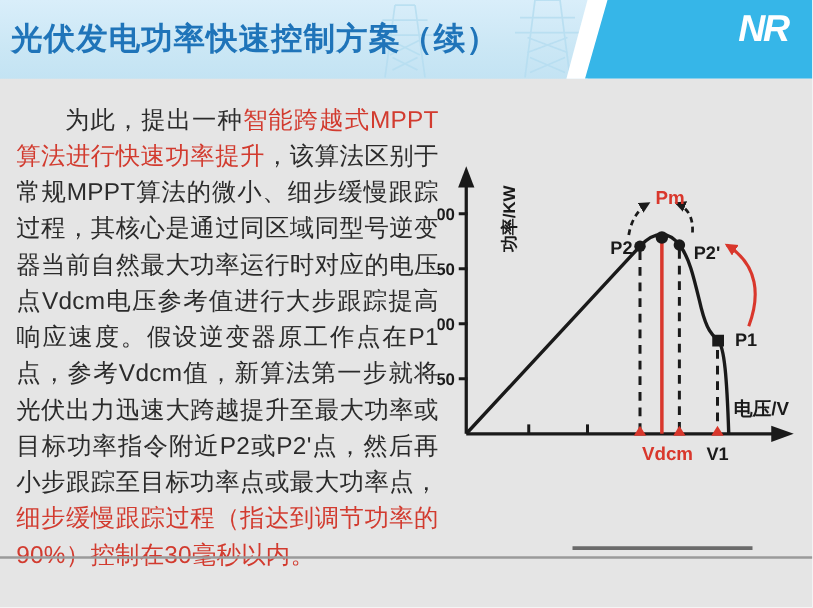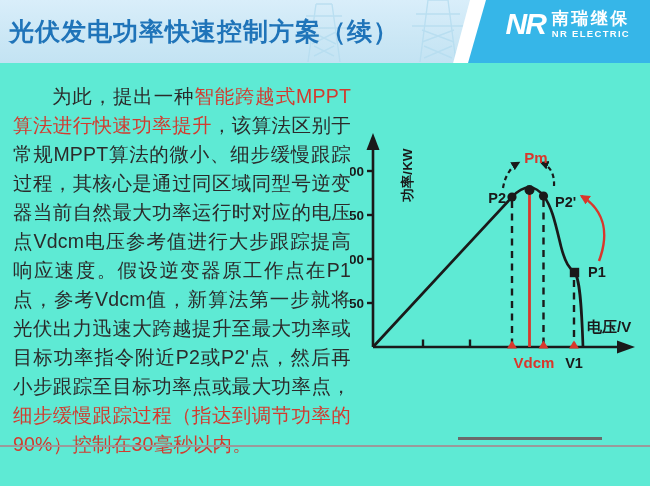--- a/index.html
+++ b/index.html
@@ -1,16 +1,16 @@
 <!DOCTYPE html>
 <html><head>
 <meta charset="utf-8">
 <style>
   html,body{margin:0;padding:0;background:#ffffff;}
-  .slide{position:relative;width:650px;height:486px;background:#5eead4;overflow:hidden;
+  .slide{position:relative;width:650px;height:486px;background:#e5e5e5;overflow:hidden;
          font-family:"Liberation Sans","DejaVu Sans",sans-serif;}
 
   
   .header{position:absolute;left:0;top:0;width:650px;height:63px;
           background:linear-gradient(180deg,#d9eefa 0%,#cbe7f5 60%,#c3e3f3 100%);}
   .towers{position:absolute;left:270px;top:0;width:210px;height:63px;pointer-events:none;}
   .page-title{position:absolute;left:9px;top:0;margin:0;height:63px;line-height:63px;
               font-size:25px;font-weight:700;color:#1f74b9;letter-spacing:1px;white-space:nowrap;}
   .stripe{position:absolute;left:470px;top:0;width:17px;height:63px;background:#ffffff;
           transform:skewX(-15deg);transform-origin:0 0;}
@@ -57,24 +57,20 @@
         <path d="M42 44 L66 32 M42 32 L66 44 M44 56 L64 46 M44 46 L64 56"></path>
         <path d="M150 62 L158 0 M186 62 L178 0 M158 0 H178 M146 14 H190 M142 26 H194"></path>
         <path d="M152 42 L184 30 M152 30 L184 42 M154 58 L182 46 M154 46 L182 58"></path>
       </g>
     </svg>
     <h1 class="page-title">光伏发电功率快速控制方案（续）</h1>
     <div class="stripe"></div>
     <div class="logo-panel">
       <div class="logo">
         <span class="monogram">NR</span>
-        <span class="logo-names">
-          <span class="logo-cn">南瑞继保</span>
-          <span class="logo-en">NR ELECTRIC</span>
-        </span>
       </div>
     </div>
   </div>
 
   <p class="body-text"><span>为此，提出一种</span><span class="red">智能跨越式MPPT算法进行快速功率提升</span><span>，该算法区别于常规MPPT算法的微小、细步缓慢跟踪过程，其核心是通过同区域同型号逆变器当前自然最大功率运行时对应的电压点Vdcm电压参考值进行大步跟踪提高响应速度。假设逆变器原工作点在P1点，参考Vdcm值，新算法第一步就将光伏出力迅速大跨越提升至最大功率或目标功率指令附近P2或P2'点，然后再小步跟踪至目标功率点或最大功率点，</span><span class="red">细步缓慢跟踪过程（指达到调节功率的90%）控制在30毫秒以内。</span></p>
 
   <figure class="chart">
     <svg viewBox="0 0 300 300" width="300" height="300">
       <defs>
         <marker id="ab" markerUnits="userSpaceOnUse" markerWidth="10" markerHeight="10" refX="7.5" refY="4.5" orient="auto">

